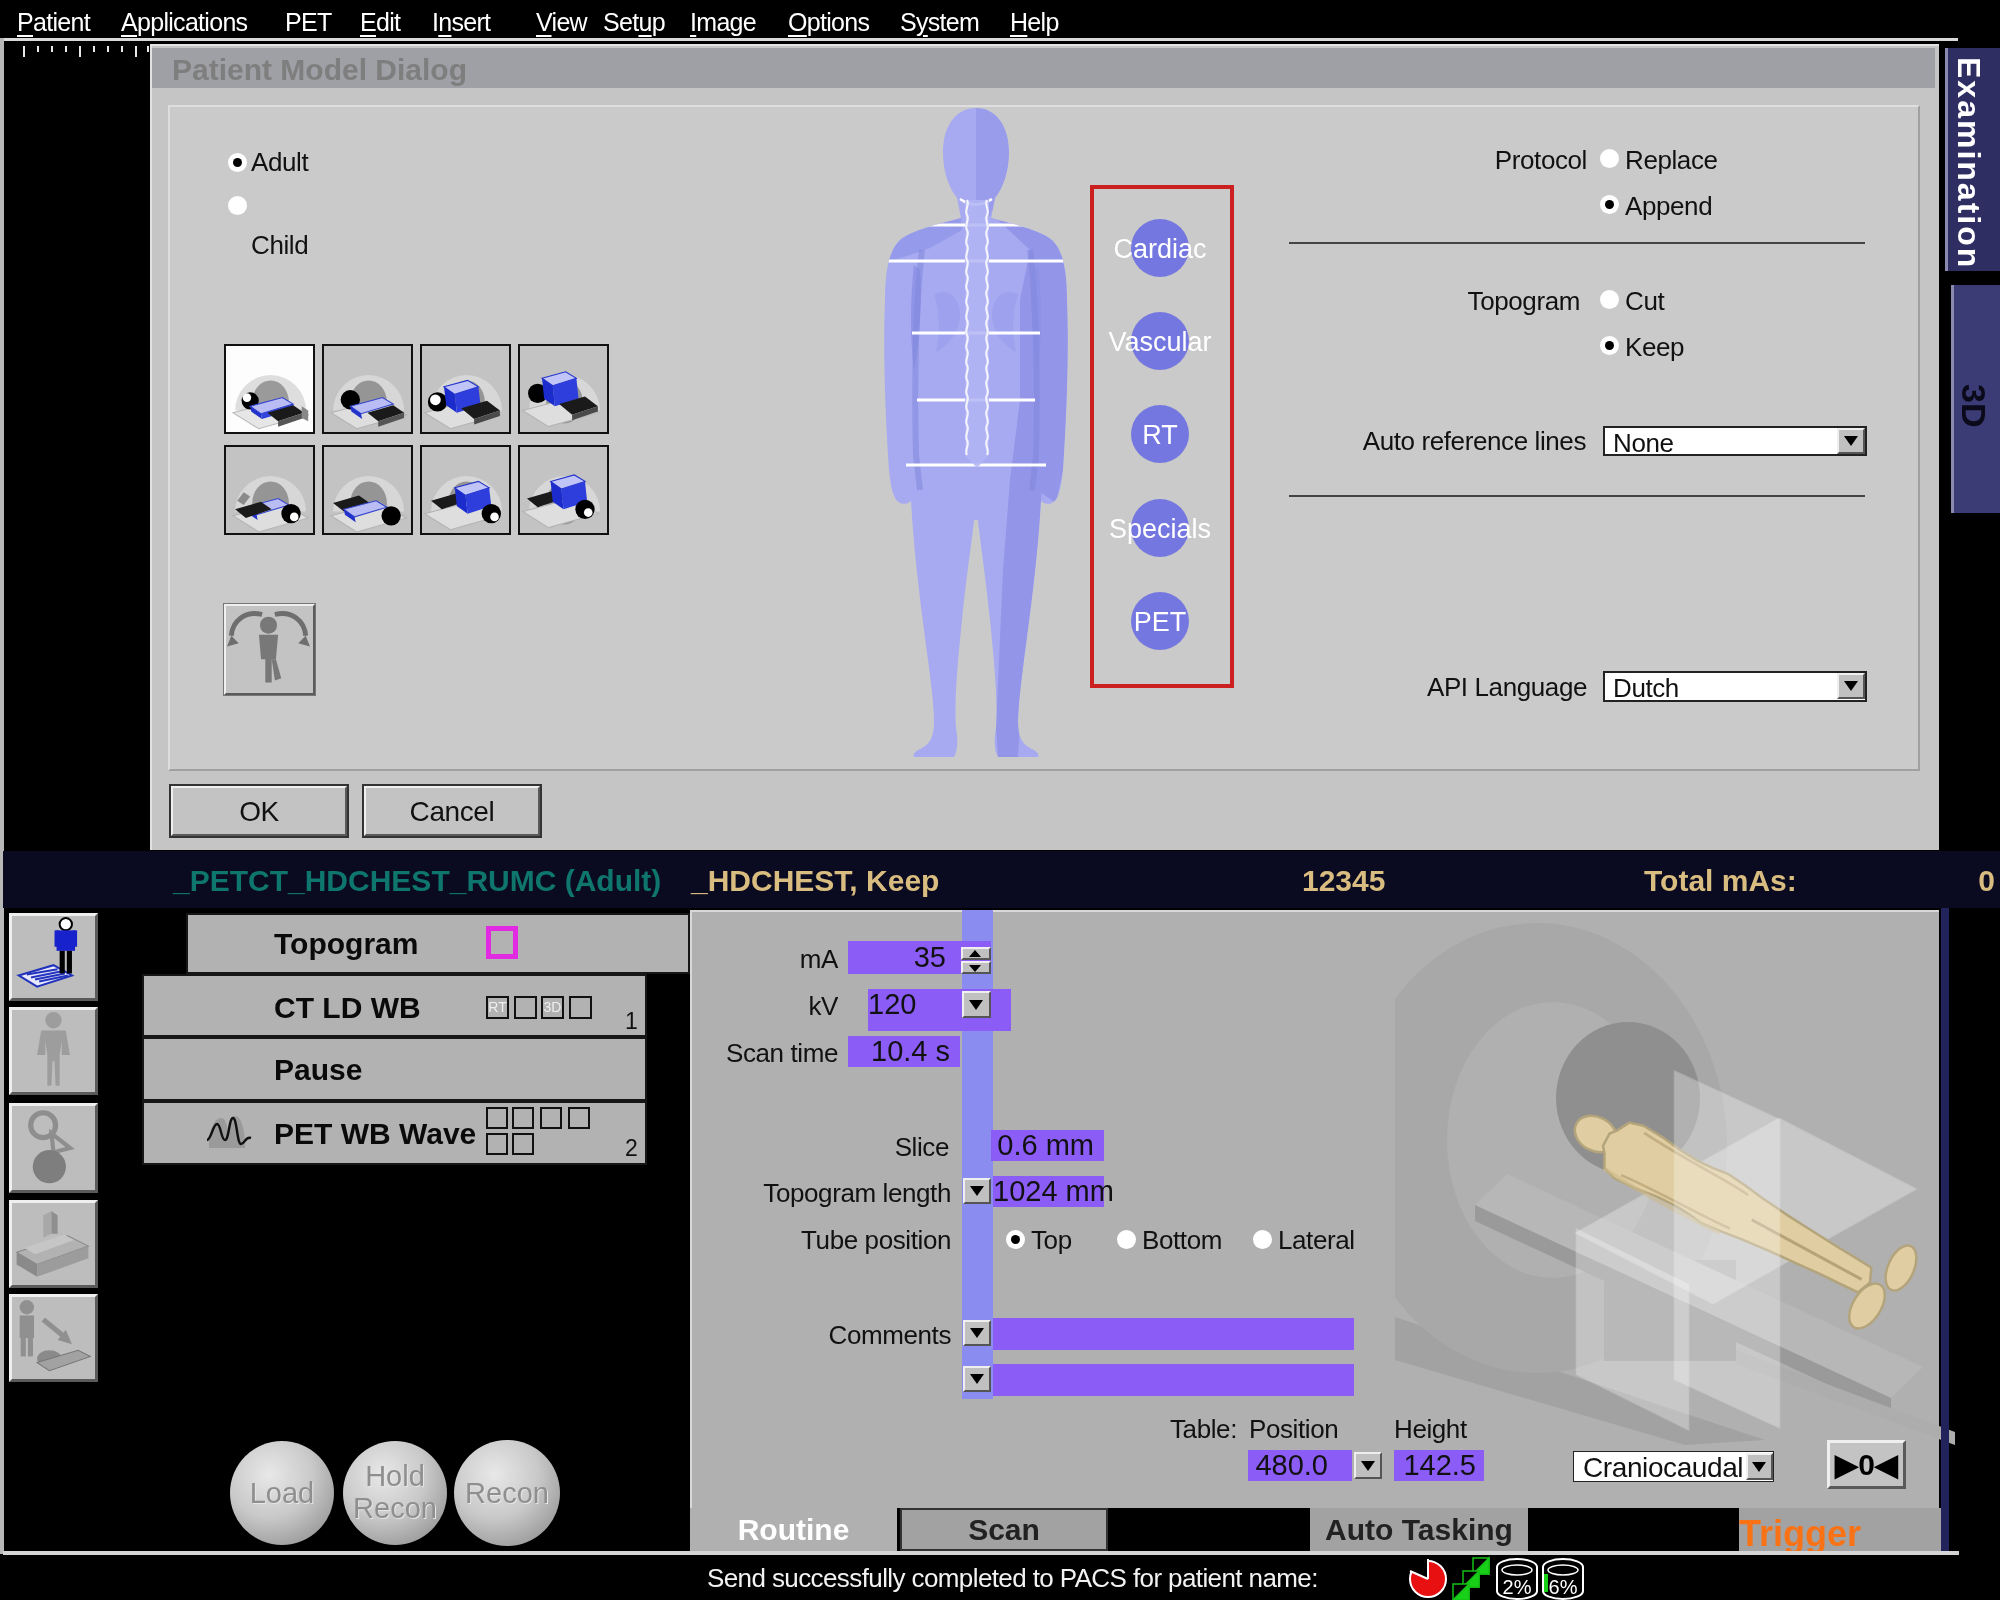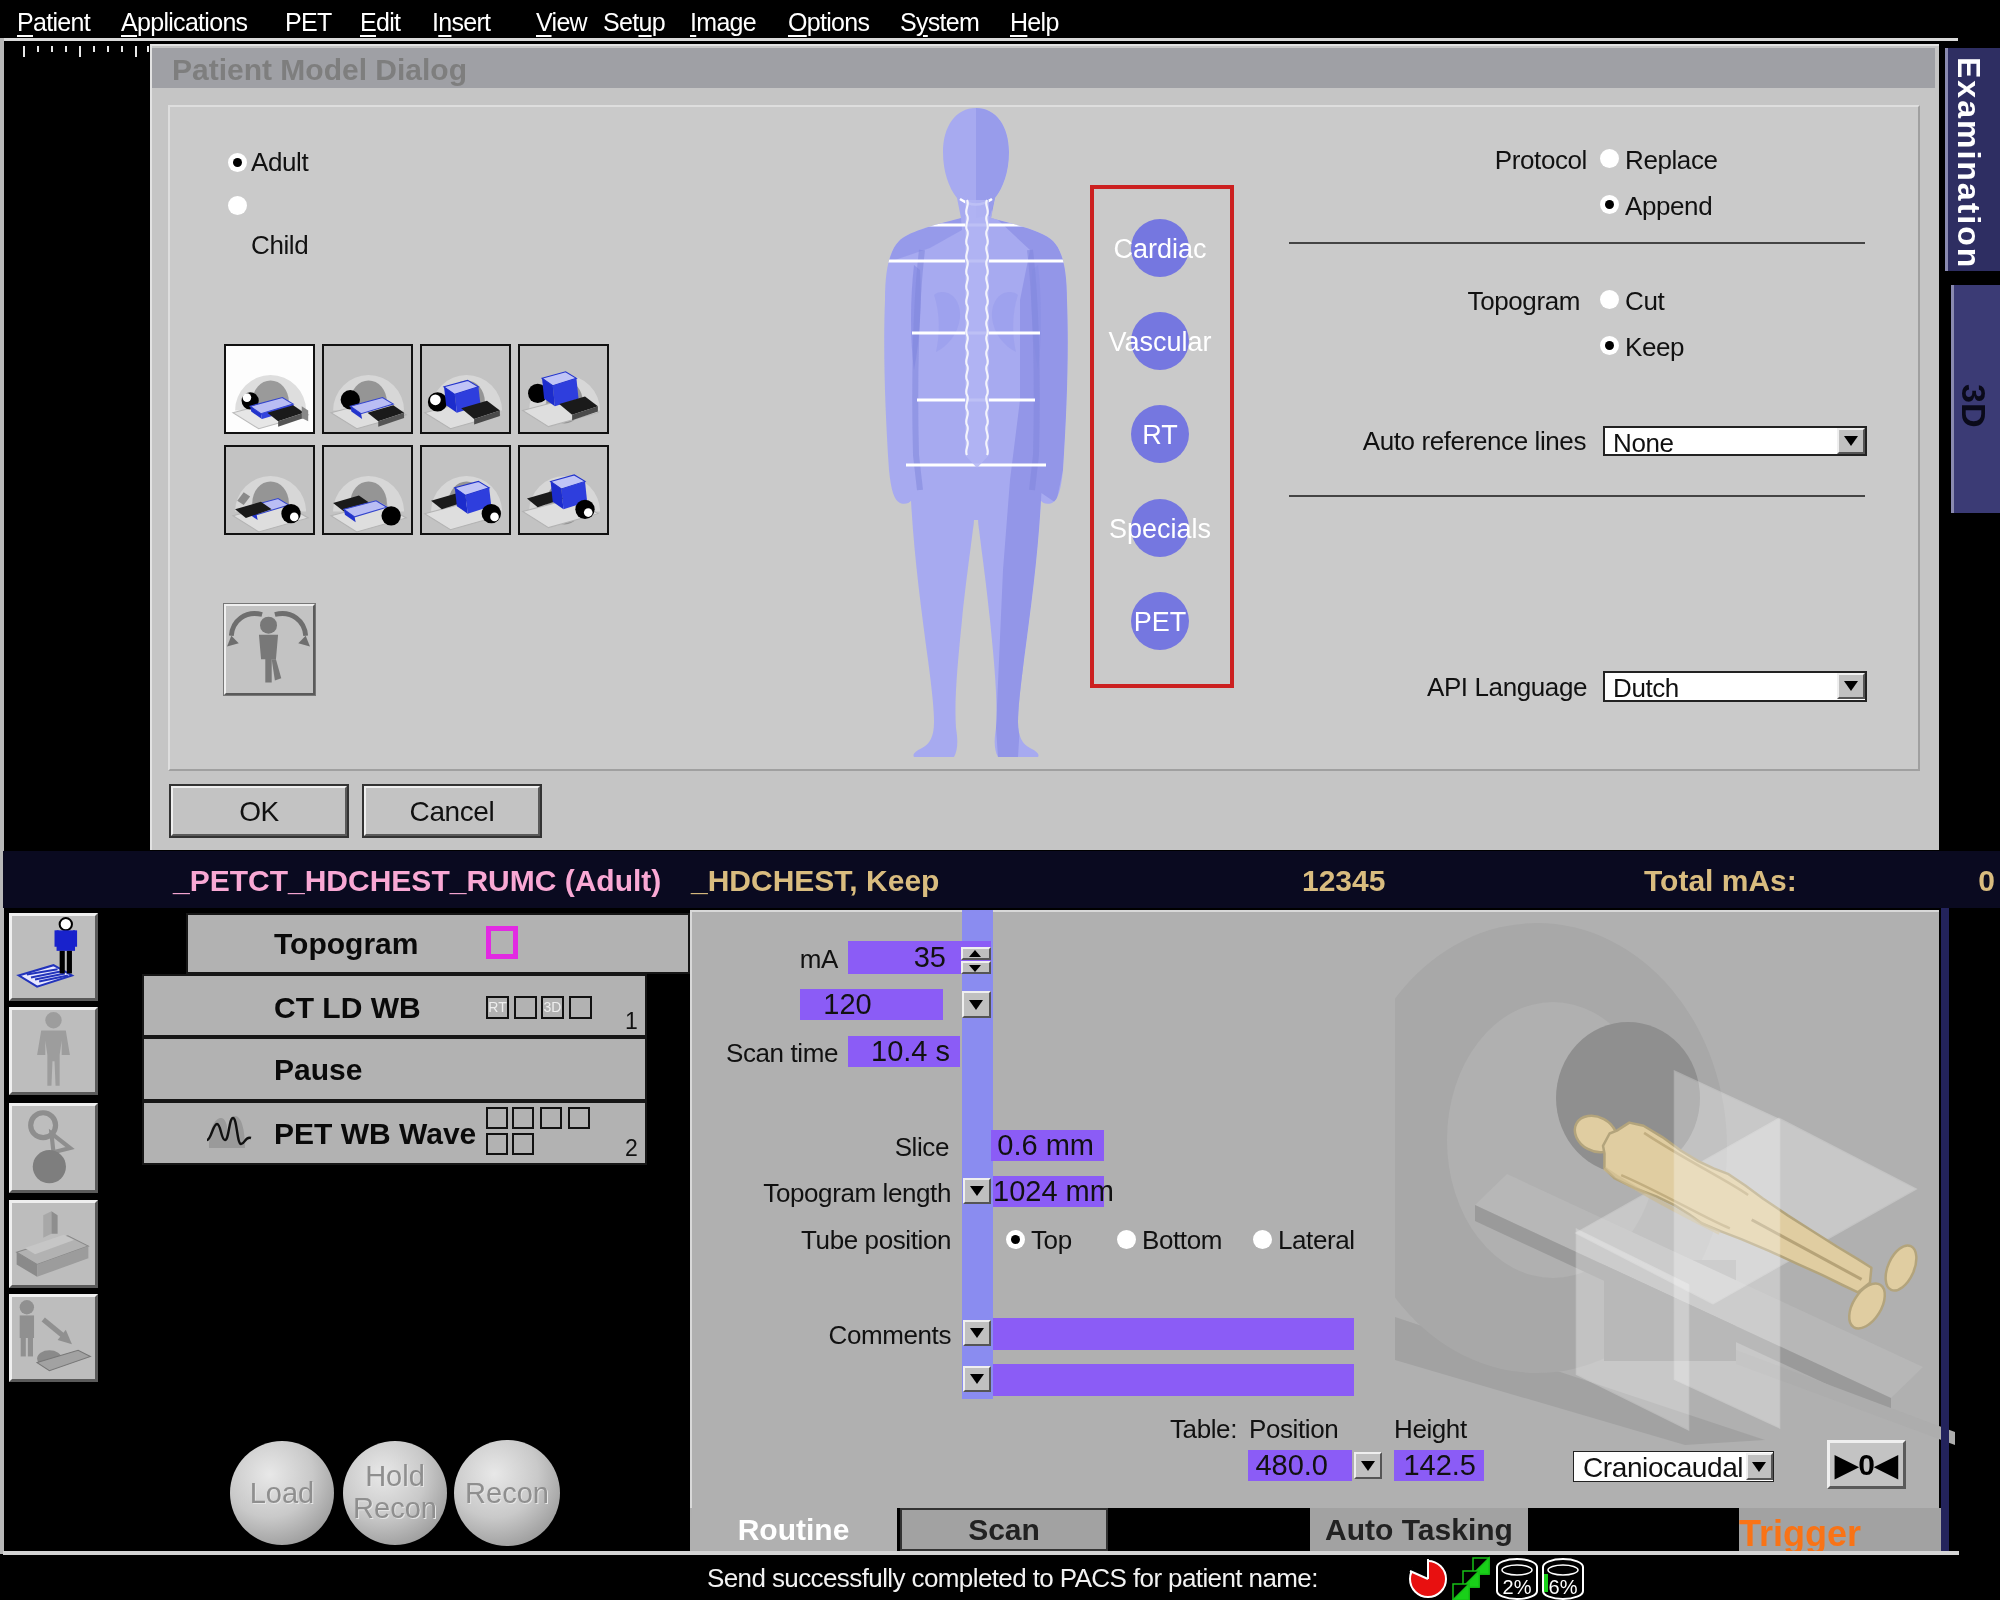--- a/index.html
+++ b/index.html
@@ -265,21 +265,21 @@
 <div class="lbl" style="left:1613px;top:673px;font-size:26px;">Dutch</div>
 <div class="combobtn" style="left:1837px;top:673px;width:28px;height:26px;"></div>
 <div class="arrdn" style="left:1844px;top:681px;"></div>
 
 <div class="a" style="left:1945px;top:48px;width:55px;height:223px;background:#2e2e62;border-left:3px solid #8a8ab0;"></div>
 <div class="a" style="left:1950px;top:57px;height:212px;color:#fff;font-weight:bold;font-size:32px;writing-mode:vertical-rl;white-space:nowrap;letter-spacing:2px;">Examination</div>
 <div class="a" style="left:1951px;top:285px;width:49px;height:228px;background:#3b3b75;border-left:3px solid #8a8ab0;"></div>
 <div class="a" style="left:1954px;top:384px;height:120px;color:#0a0a1a;font-weight:bold;font-size:34px;writing-mode:vertical-rl;white-space:nowrap;">3D</div>
 
 <div class="a" style="left:3px;top:851px;width:1997px;height:57px;background:#0a0a20;"></div>
-<div class="a" style="left:173px;top:864px;font-size:30px;font-weight:bold;color:#f9a8d4;">_PETCT_HDCHEST_RUMC (Adult)</div>
+<div class="a" style="left:173px;top:864px;font-size:30px;font-weight:bold;color:#0f766e;">_PETCT_HDCHEST_RUMC (Adult)</div>
 <div class="a" style="left:691px;top:864px;font-size:30px;font-weight:bold;color:#d9bc7f;">_HDCHEST, Keep</div>
 <div class="a" style="left:1302px;top:864px;font-size:30px;font-weight:bold;color:#d9bc7f;">12345</div>
 <div class="a" style="left:1644px;top:864px;font-size:30px;font-weight:bold;color:#d9bc7f;">Total mAs:</div>
 <div class="a" style="left:1900px;top:864px;width:95px;text-align:right;font-size:30px;font-weight:bold;color:#d9bc7f;">0</div>
 
 <div id="sidebar">
 <div class="btn3d" style="left:9px;top:913px;width:89px;height:88px;background:#bdbdbd;">
 <svg width="83" height="82" viewBox="0 0 80 80">
 <path d="M6 58 L40 48 L58 58 L24 69 Z" fill="#e8e8ff" stroke="#2233bb" stroke-width="2"></path>
 <g stroke="#2233bb" stroke-width="2">
@@ -396,21 +396,21 @@
 <div class="a" style="left:962px;top:910px;width:31px;height:489px;background:#8a8cf0;"></div>
 
 <div class="rlbl" style="left:638px;top:944px;width:200px;">mA</div>
 <div class="whitebox" style="left:848px;top:941px;width:143px;height:33px;text-align:right;line-height:33px;"><span style="margin-right:45px;">35</span></div>
 <div class="combobtn" style="left:961px;top:947px;width:30px;height:13px;"></div>
 <div class="a" style="left:969px;top:950px;width:0;height:0;border-left:6px solid transparent;border-right:6px solid transparent;border-bottom:7px solid #000;"></div>
 <div class="combobtn" style="left:961px;top:961px;width:30px;height:13px;"></div>
 <div class="a" style="left:969px;top:965px;width:0;height:0;border-left:6px solid transparent;border-right:6px solid transparent;border-top:7px solid #000;"></div>
 
 <div class="rlbl" style="left:638px;top:991px;width:200px;">kV</div>
-<div class="whitebox" style="left:800px;top:989px;width:143px;height:31px;text-align:center;line-height:31px;"><span style="margin-right:48px;">120</span></div>
+<div class="whitebox" style="left:868px;top:989px;width:143px;height:42px;text-align:left;line-height:31px;"><span style="margin-right:48px;">120</span></div>
 <div class="combobtn" style="left:962px;top:991px;width:29px;height:27px;"></div>
 <div class="arrdn" style="left:969px;top:1000px;"></div>
 
 <div class="rlbl" style="left:638px;top:1038px;width:200px;">Scan time</div>
 <div class="whitebox" style="left:848px;top:1036px;width:112px;height:31px;text-align:right;line-height:31px;"><span style="margin-right:10px;">10.4 s</span></div>
 
 <div class="rlbl" style="left:749px;top:1132px;width:200px;">Slice</div>
 <div class="whitebox" style="left:991px;top:1130px;width:113px;height:31px;text-align:right;line-height:31px;"><span style="margin-right:10px;">0.6 mm</span></div>
 
 <div class="rlbl" style="left:751px;top:1178px;width:200px;">Topogram length</div>

